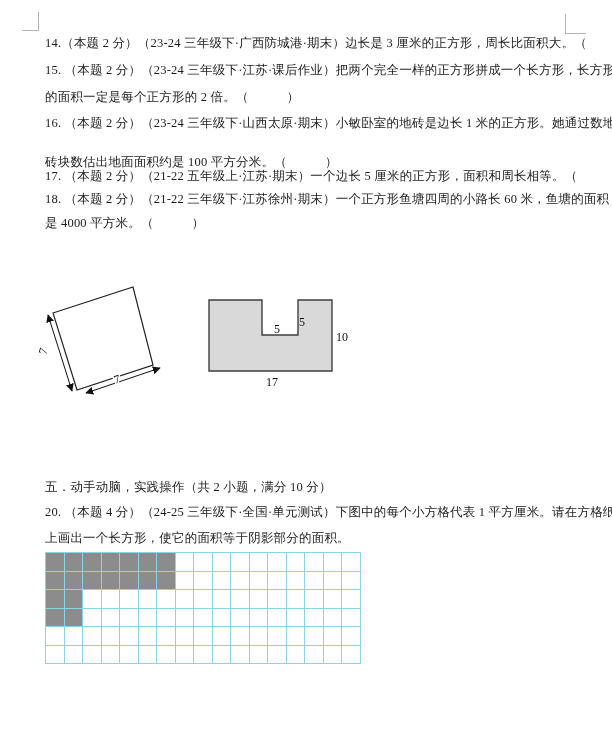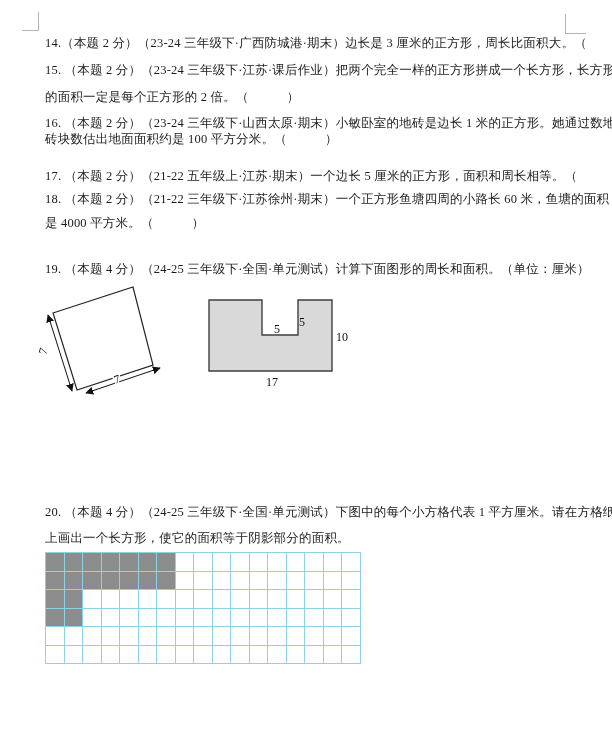--- a/index.html
+++ b/index.html
@@ -45,25 +45,24 @@
 
 <div class="page">
 
   <div class="boundary-mark mark-tl"></div>
   <div class="boundary-mark mark-tr"></div>
 
   <div class="tline" style="top:36px">14.（本题 2 分）（23-24 三年级下·广西防城港·期末）边长是 3 厘米的正方形，周长比面积大。（　　　　）</div>
   <div class="tline" style="top:63px">15. （本题 2 分）（23-24 三年级下·江苏·课后作业）把两个完全一样的正方形拼成一个长方形，长方形</div>
   <div class="tline" style="top:90px">的面积一定是每个正方形的 2 倍。（　　　）</div>
   <div class="tline" style="top:116px">16. （本题 2 分）（23-24 三年级下·山西太原·期末）小敏卧室的地砖是边长 1 米的正方形。她通过数地</div>
-  <div class="tline" style="top:132px">砖块数估出地面面积约是 100 平方分米。（　　　）</div>
+  <div class="tline" style="top:155px">砖块数估出地面面积约是 100 平方分米。（　　　）</div>
   <div class="tline" style="top:169px">17. （本题 2 分）（21-22 五年级上·江苏·期末）一个边长 5 厘米的正方形，面积和周长相等。（　　　　）</div>
   <div class="tline" style="top:192px">18. （本题 2 分）（21-22 三年级下·江苏徐州·期末）一个正方形鱼塘四周的小路长 60 米，鱼塘的面积</div>
   <div class="tline" style="top:216px">是 4000 平方米。（　　　）</div>
-  <div class="tline" style="top:262px">19. （本题 4 分）（24-25 三年级下·全国·单元测试）计算下面图形的周长和面积。（单位：厘米）</div>
 
   <svg class="fig fig-square" width="155" height="120" viewBox="0 0 155 120">
     <defs>
       <marker id="arr" viewBox="0 0 10 10" refX="9" refY="5" markerWidth="8" markerHeight="8" orient="auto-start-reverse">
         <path d="M0,0 L10,5 L0,10 z" fill="#111"></path>
       </marker>
     </defs>
     <polygon points="23,32 103,6 123,84 47,109" fill="#ffffff" stroke="#222" stroke-width="1.2"></polygon>
     <line x1="18" y1="34" x2="42" y2="110" stroke="#111" stroke-width="1" marker-start="url(#arr)" marker-end="url(#arr)"></line>
     <line x1="56" y1="112" x2="130" y2="87" stroke="#111" stroke-width="1" marker-start="url(#arr)" marker-end="url(#arr)"></line>
@@ -72,20 +71,21 @@
   </svg>
 
   <svg class="fig fig-ushape" width="150" height="100" viewBox="0 0 150 100">
     <polygon points="11,7 64,7 64,42 100,42 100,7 134,7 134,78 11,78" stroke="#3f3f3f" stroke-width="1.4" fill="#d9d9d9"></polygon>
     <text x="79" y="40" text-anchor="middle">5</text>
     <text x="104" y="33" text-anchor="middle">5</text>
     <text x="138" y="48" text-anchor="start">10</text>
     <text x="74" y="93" text-anchor="middle">17</text>
   </svg>
 
+  <div class="tline" style="top:480px">五．动手动脑，实践操作（共 2 小题，满分 10 分）</div>
   <div class="tline" style="top:505px">20. （本题 4 分）（24-25 三年级下·全国·单元测试）下图中的每个小方格代表 1 平方厘米。请在方格纸</div>
   <div class="tline" style="top:531px">上画出一个长方形，使它的面积等于阴影部分的面积。</div>
 
   <div class="grid" style="background: rgb(142, 210, 232);">
       <div class="cell shaded"></div>
       <div class="cell shaded"></div>
       <div class="cell shaded"></div>
       <div class="cell shaded"></div>
       <div class="cell shaded"></div>
       <div class="cell shaded"></div>

